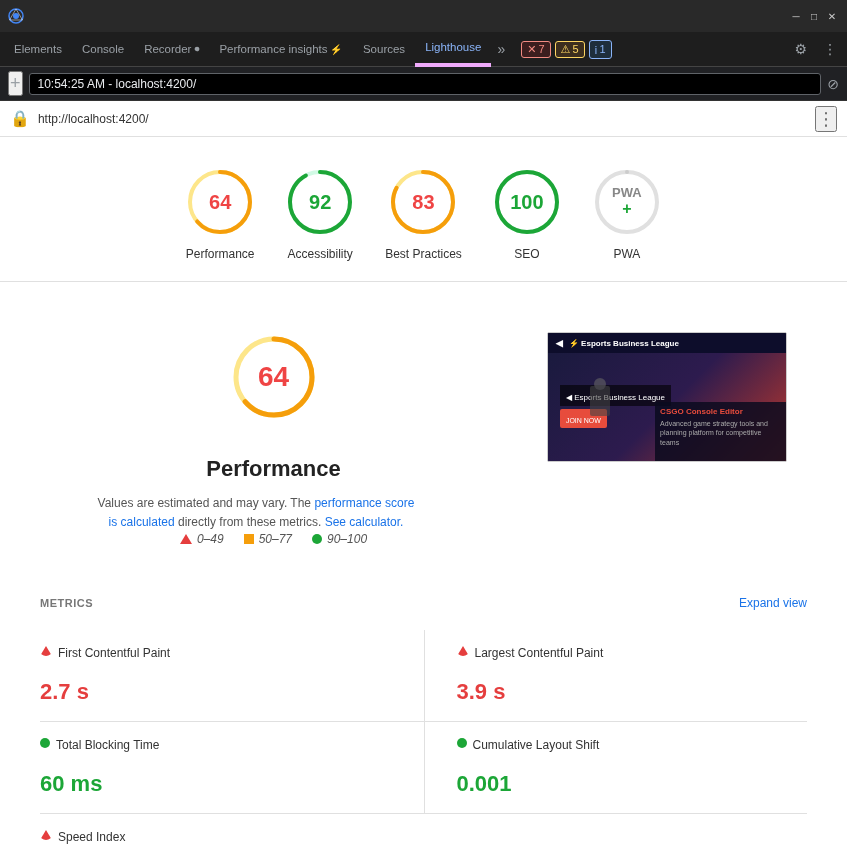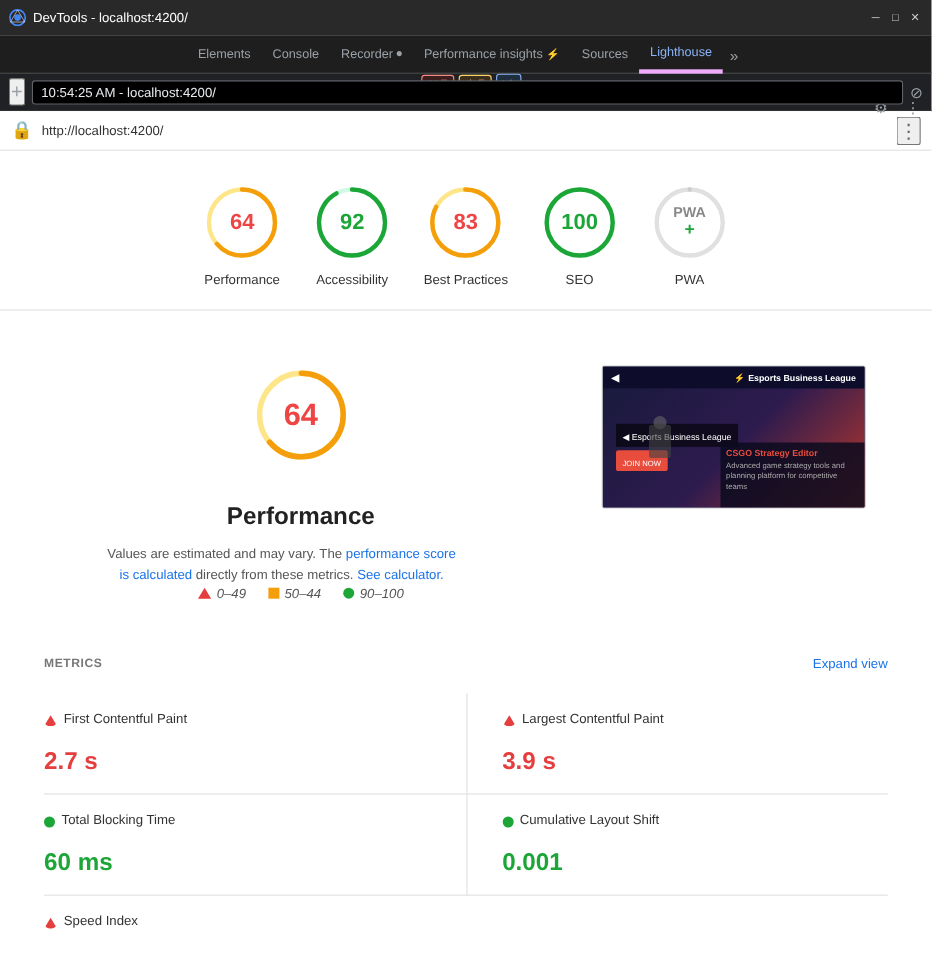--- a/index.html
+++ b/index.html
@@ -21,21 +21,20 @@
     .title-bar-btn { width: 14px; height: 14px; border: none; cursor: pointer; font-size: 10px; display: flex; align-items: center; justify-content: center; background: transparent; color: #ccc; }
 
     
     .devtools-tabs {
       background: #1e1e1e;
       display: flex;
       align-items: center;
       height: 35px;
       padding: 0 4px;
       border-bottom: 1px solid #444;
-      flex-direction: column;
     }
     .devtools-tab-group { display: flex; align-items: center; gap: 0; }
     .devtools-tab {
       color: #9aa0a6;
       font-size: 11.5px;
       padding: 0 10px;
       height: 35px;
       display: flex;
       align-items: center;
       cursor: pointer;
@@ -222,21 +221,21 @@
     }
     .screenshot-header {
       background: #0d0d2b;
       height: 20px;
       display: flex;
       align-items: center;
       padding: 0 8px;
       gap: 6px;
     }
     .screenshot-logo { color: #fff; font-size: 9px; font-weight: bold; }
-    .screenshot-nav { color: #aaa; font-size: 8px; display: flex; gap: 8px; flex: 1; justify-content: flex-end; }
+    .screenshot-nav { color: #aaa; font-size: 8px; display: flex; gap: 8px; flex: 1; }
     .screenshot-body {
       flex: 1;
       background: linear-gradient(135deg, #1a1a3e 0%, #2d1b4e 50%, #c0392b 100%);
       position: relative;
       display: flex;
       align-items: center;
       justify-content: center;
     }
     .screenshot-banner {
       position: absolute;
@@ -280,21 +279,21 @@
     .metrics-grid {
       display: grid;
       grid-template-columns: 1fr 1fr;
       gap: 0;
     }
     .metric-item {
       padding: 16px 20px 16px 0;
       border-bottom: 1px solid #e0e0e0;
     }
     .metric-item:nth-child(2n) { padding-left: 32px; border-left: 1px solid #e0e0e0; }
-    .metric-header { display: flex; align-items: flex-end; gap: 6px; margin-bottom: 6px; }
+    .metric-header { display: flex; align-items: flex-start; gap: 6px; margin-bottom: 6px; }
     .metric-indicator { width: 10px; height: 10px; border-radius: 50%; flex-shrink: 0; }
     .metric-indicator.red { background: transparent; width: 0; height: 0; border-left: 6px solid transparent; border-right: 6px solid transparent; border-bottom: 10px solid #e53e3e; }
     .metric-indicator.green { background: #1ca637; border-radius: 50%; width: 10px; height: 10px; }
     .metric-name { font-size: 12px; color: #333; }
     .metric-value { font-size: 22px; font-weight: 600; margin-top: 19px; }
     .metric-value.red { color: #e53e3e; }
     .metric-value.green { color: #1ca637; }
 
     
     .main-content::-webkit-scrollbar { width: 12px; }
@@ -309,21 +308,20 @@
 <body>
 
 <div class="title-bar">
   <div class="title-bar-icon">
     <svg width="16" height="16" viewBox="0 0 16 16">
       <circle cx="8" cy="8" r="7" fill="none" stroke="#4285f4" stroke-width="1.5"></circle>
       <circle cx="8" cy="8" r="3" fill="#4285f4"></circle>
       <path d="M8 1 L14.5 12 L1.5 12 Z" fill="none" stroke="#fff" stroke-width="0.5"></path>
     </svg>
   </div>
-  <span class="title-bar-title">DevTools - localhost:4200/</span>
   <div class="title-bar-controls">
     <button class="title-bar-btn">─</button>
     <button class="title-bar-btn">□</button>
     <button class="title-bar-btn close">✕</button>
   </div>
 </div>
 
 <div class="devtools-tabs">
   <div class="devtools-tab-group">
     <div class="devtools-tab">
@@ -466,21 +464,21 @@
         <a href="#">See calculator.</a>
       </div>
 
       <div class="legend">
         <div class="legend-item">
           <span class="legend-triangle"></span>
           <span>0–49</span>
         </div>
         <div class="legend-item">
           <span class="legend-square-orange"></span>
-          <span>50–44</span>
+          <span>50–77</span>
         </div>
         <div class="legend-item">
           <span class="legend-dot-green"></span>
           <span>90–100</span>
         </div>
       </div>
     </div>
 
     <div class="perf-screenshot">
       <div class="screenshot-inner">
@@ -491,21 +489,21 @@
           </div>
         </div>
         <div class="screenshot-body">
           <div class="screenshot-banner">
             <span class="screenshot-banner-text">◀ Esports Business League</span>
           </div>
           <div class="screenshot-btn" style="top:52%; left:5%;">
             <span class="screenshot-btn-text">JOIN NOW</span>
           </div>
           <div style="position:absolute;bottom:0;right:0;width:55%;height:55%;background:rgba(10,10,30,0.85);padding:5px;">
-            <div style="color:#e74c3c;font-size:8px;font-weight:bold;margin-bottom:3px;">CSGO Strategy Editor</div>
+            <div style="color:#e74c3c;font-size:8px;font-weight:bold;margin-bottom:3px;">CSGO Console Editor</div>
             <div style="color:#aaa;font-size:7px;line-height:1.4;">Advanced game strategy tools and planning platform for competitive teams</div>
           </div>
           <div style="position:absolute;left:5%;bottom:30%;right:55%;">
             <svg width="80" height="50" viewBox="0 0 80 50" opacity="0.6">
               <rect x="30" y="10" width="20" height="30" fill="#444" rx="2"></rect>
               <circle cx="40" cy="8" r="6" fill="#666"></circle>
             </svg>
           </div>
         </div>
       </div>

